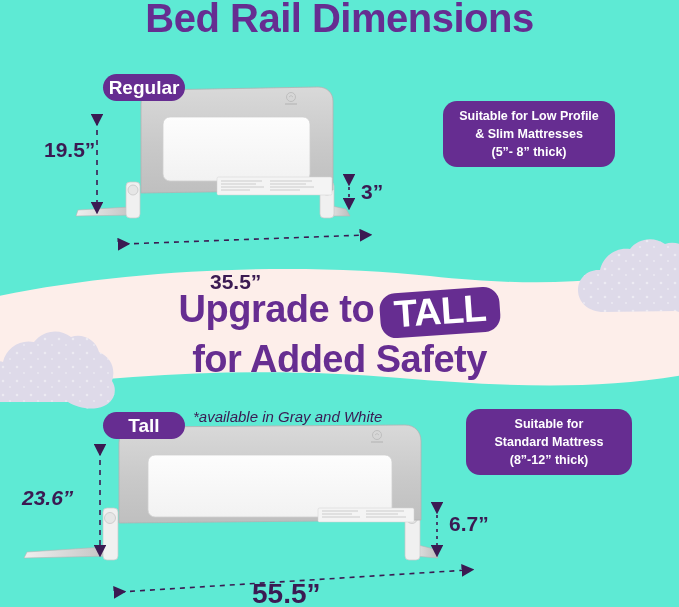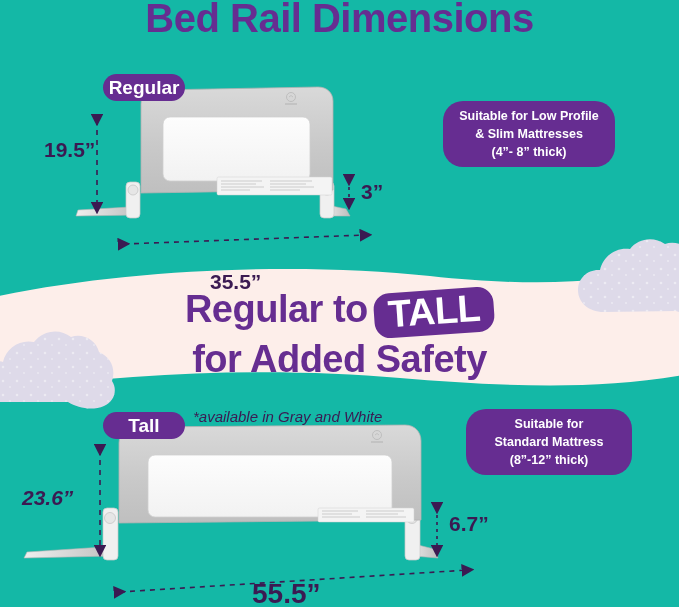--- a/index.html
+++ b/index.html
@@ -8,21 +8,21 @@
     background: #ffffff;
   }
   body {
     font-family: "Liberation Sans", sans-serif;
   }
   #page {
     position: relative;
     width: 679px;
     height: 607px;
     overflow: hidden;
-    background: #14b8a6;
+    background: #5eead4;
   }
 
   
   .bg-layer {
     position: absolute;
     left: 0; top: 0;
     width: 679px; height: 607px;
     pointer-events: none;
   }
 
@@ -81,21 +81,21 @@
     justify-content: center;
   }
   .pill-regular { left: 103px; top: 74px; width: 82px; height: 27px; }
   .pill-tall    { left: 103px; top: 412px; width: 82px; height: 27px; }
 
   
   .callout {
     position: absolute;
     background: #662D91;
     color: #ffffff;
-    border-radius: 20px;
+    border-radius: 14px;
     font-size: 12.5px;
     font-weight: bold;
     text-align: center;
     line-height: 1.45;
     display: flex;
     flex-direction: column;
     align-items: center;
     justify-content: center;
     padding: 4px 10px;
     box-sizing: border-box;
@@ -271,29 +271,29 @@
 
   <div class="title-main">Bed Rail Dimensions</div>
 
   <div class="pill pill-regular">
     <span>Regular</span>
   </div>
 
   <div class="callout callout-1">
     <span>Suitable for Low Profile</span>
     <span>&amp; Slim Mattresses</span>
-    <span>(4”- 8” thick)</span>
+    <span>(5”- 8” thick)</span>
   </div>
 
   <div class="dim dim-195">19.5”</div>
   <div class="dim dim-3">3”</div>
   <div class="dim dim-355">35.5”</div>
 
   <div class="headline headline-l1">
-    <span>Regular to</span><span class="tall-chip">TALL</span>
+    <span>Upgrade to</span><span class="tall-chip">TALL</span>
   </div>
   <div class="headline headline-l2">for Added Safety</div>
 
   <div class="pill pill-tall">
     <span>Tall</span>
   </div>
 
   <div class="note">*available in Gray and White</div>
 
   <div class="callout callout-2">

